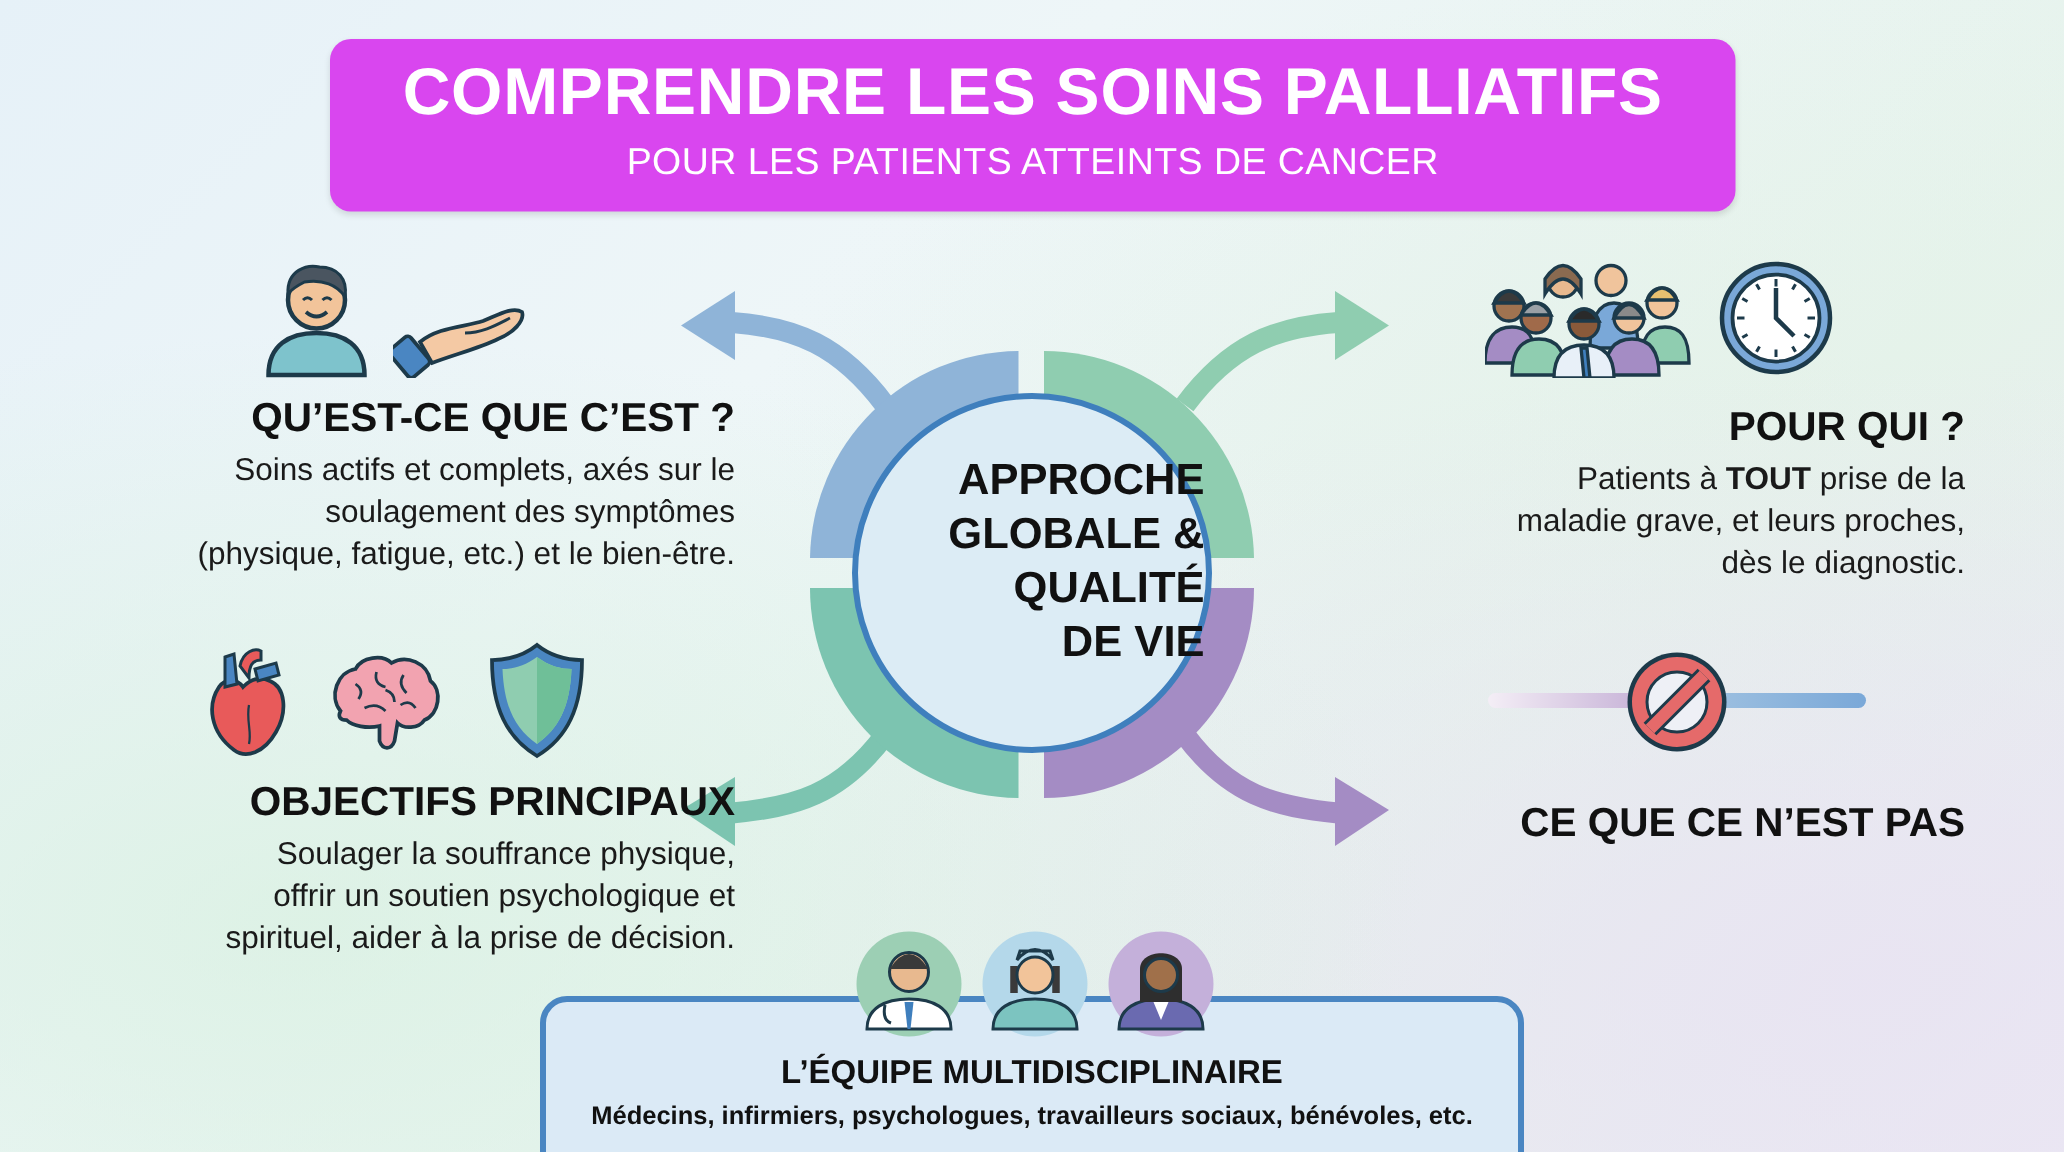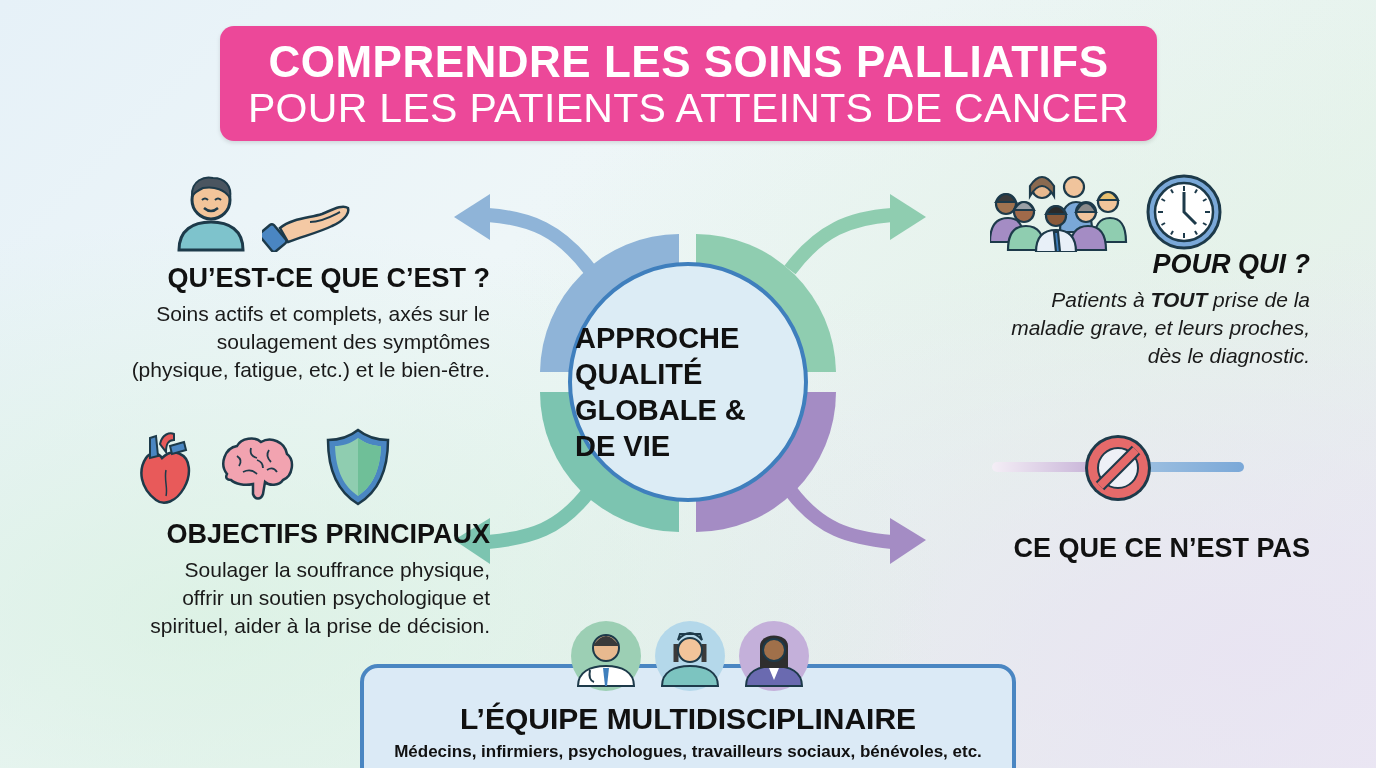--- a/index.html
+++ b/index.html
@@ -11,47 +11,47 @@
     position: relative;
   }
   .bg-tint {
     position: absolute; inset: 0;
     background: radial-gradient(ellipse at 15% 80%, rgba(214,240,222,0.7) 0%, rgba(214,240,222,0) 45%),
                 radial-gradient(ellipse at 90% 85%, rgba(232,226,242,0.8) 0%, rgba(232,226,242,0) 45%),
                 radial-gradient(ellipse at 85% 35%, rgba(228,242,232,0.6) 0%, rgba(228,242,232,0) 40%);
   }
   .title-banner {
     position: absolute; left: 220px; top: 26px; width: 937px; height: 115px;
-    background: #ec4899; border-radius: 14px;
+    background: #d946ef; border-radius: 14px;
     box-shadow: 0 2px 4px rgba(0,0,0,0.12);
     display: flex; flex-direction: column; align-items: center; justify-content: center;
     color: #fff;
   }
   .title-line1 { font-size: 44px; font-weight: 700; letter-spacing: 0.5px; line-height: 48px; }
-  .title-line2 { font-size: 41px; font-weight: 400; letter-spacing: 0.3px; line-height: 44px; }
+  .title-line2 { font-size: 25px; font-weight: 400; letter-spacing: 0.3px; line-height: 44px; }
 
   .section { position: absolute; text-align: right; }
   .section h2 { font-size: 27px; font-weight: 700; line-height: 32px; color: #111; }
   .section p { font-size: 21px; line-height: 28px; color: #1a1a1a; margin-top: 6px; }
   .section p b { font-weight: 700; }
 
   .sec-tl { left: 50px; top: 262px; width: 440px; }
-  .sec-tr { left: 930px; top: 248px; width: 380px; font-style: italic; }
+  .sec-tr { left: 930px; top: 268px; width: 380px; }
   .sec-bl { left: 50px; top: 518px; width: 440px; }
   .sec-br { left: 930px; top: 532px; width: 380px; }
 
   .icon { position: absolute; }
   .diagram { position: absolute; left: 450px; top: 190px; width: 480px; height: 380px; }
 
   .team-box {
     position: absolute; left: 360px; top: 664px; width: 656px; height: 130px;
     background: #dbeaf6; border: 4px solid #4a86c2; border-radius: 18px;
     text-align: center;
   }
-  .team-box h3 { font-size: 30px; font-weight: 700; margin-top: 34px; color: #111; }
+  .team-box h3 { font-size: 22px; font-weight: 700; margin-top: 34px; color: #111; }
   .team-box p { font-size: 17px; margin-top: 6px; color: #111; font-weight: bold; }
   .avatars { position: absolute; left: 570px; top: 620px; width: 240px; height: 72px; }
 </style>
 </head>
 <body>
 
 <div class="bg-tint"></div>
 
 <div class="title-banner">
   <div class="title-line1">COMPRENDRE LES SOINS PALLIATIFS</div>
@@ -81,24 +81,24 @@
     <path d="M340,300 C370,340 400,348 442,352" stroke="#a48cc4" stroke-width="14" fill="none"></path>
     <polygon points="476,350 440,328 440,374" fill="#a48cc4"></polygon>
   </g>
 
   <path d="M90,182 A140,140 0 0 1 229,44 L229,182 Z" fill="#8fb4d8"></path>
   <path d="M246,44 A140,140 0 0 1 386,182 L246,182 Z" fill="#8fcdb0"></path>
   <path d="M90,202 A140,140 0 0 0 229,342 L229,202 Z" fill="#7cc4b0"></path>
   <path d="M246,342 A140,140 0 0 0 386,202 L246,202 Z" fill="#a48cc4"></path>
   <circle cx="238" cy="192" r="118" fill="#dcecf5" stroke="#3f7fbd" stroke-width="4"></circle>
 </svg>
-<div style="position:absolute;left:575px;top:320px;width:228px;text-align:left;font-size:29px;font-weight:700;line-height:36px;color:#111;">
+<div style="position:absolute;left:575px;top:302px;width:228px;text-align:right;font-size:29px;font-weight:700;line-height:36px;color:#111;">
   <div>APPROCHE</div>
+  <div>GLOBALE &amp;</div>
   <div>QUALITÉ</div>
-  <div>GLOBALE &amp;</div>
   <div>DE VIE</div>
 </div>
 
 <svg class="icon" style="left:175px;top:172px" width="72" height="80" viewBox="0 0 72 80">
   <path d="M4,78 C4,58 18,50 36,50 C54,50 68,58 68,78 Z" fill="#7ec3cc" stroke="#1d3a4a" stroke-width="3"></path>
   <circle cx="36" cy="28" r="19" fill="#f2c49a" stroke="#1d3a4a" stroke-width="3"></circle>
   <path d="M17,24 C16,8 30,4 38,6 C50,6 57,14 55,26 C50,18 40,14 28,16 C24,18 20,20 17,24 Z" fill="#4a5560" stroke="#1d3a4a" stroke-width="2"></path>
   <path d="M27,28 q3,-3 6,0 M40,28 q3,-3 6,0" stroke="#1d3a4a" stroke-width="2" fill="none"></path>
   <path d="M29,36 q7,6 14,0" stroke="#1d3a4a" stroke-width="2.5" fill="none"></path>
 </svg>

